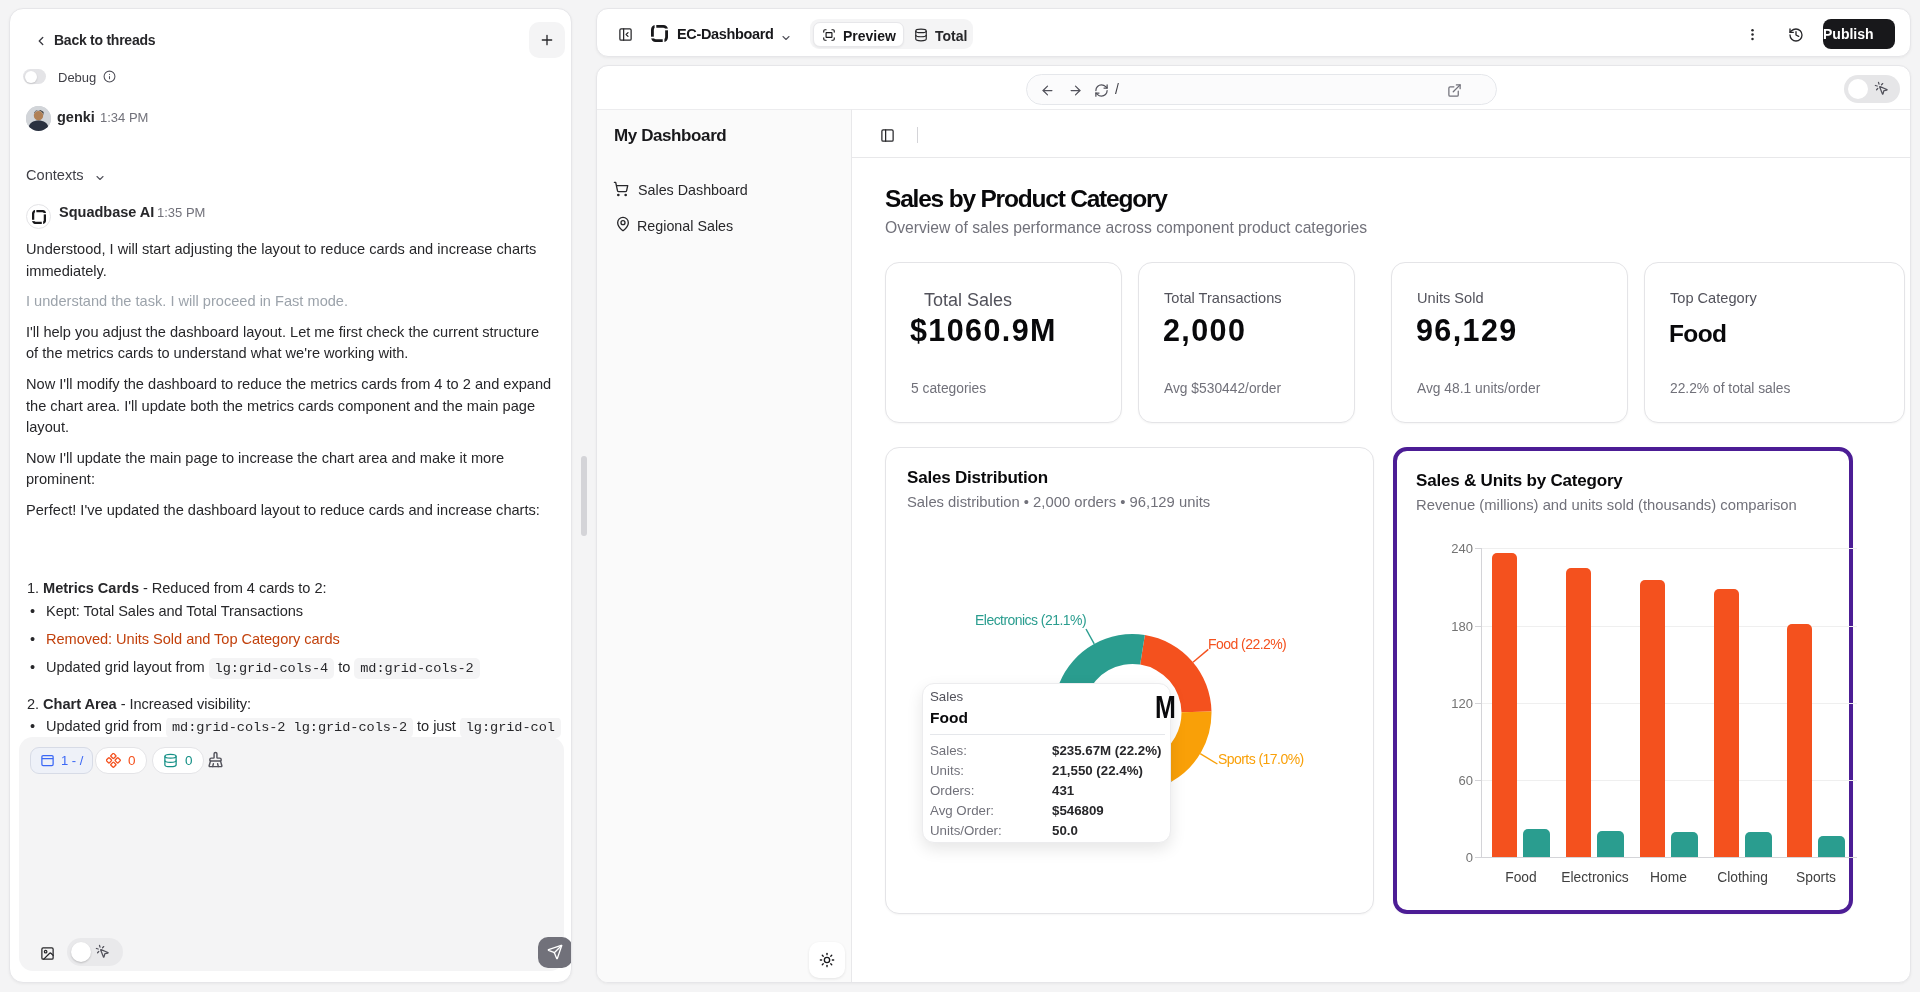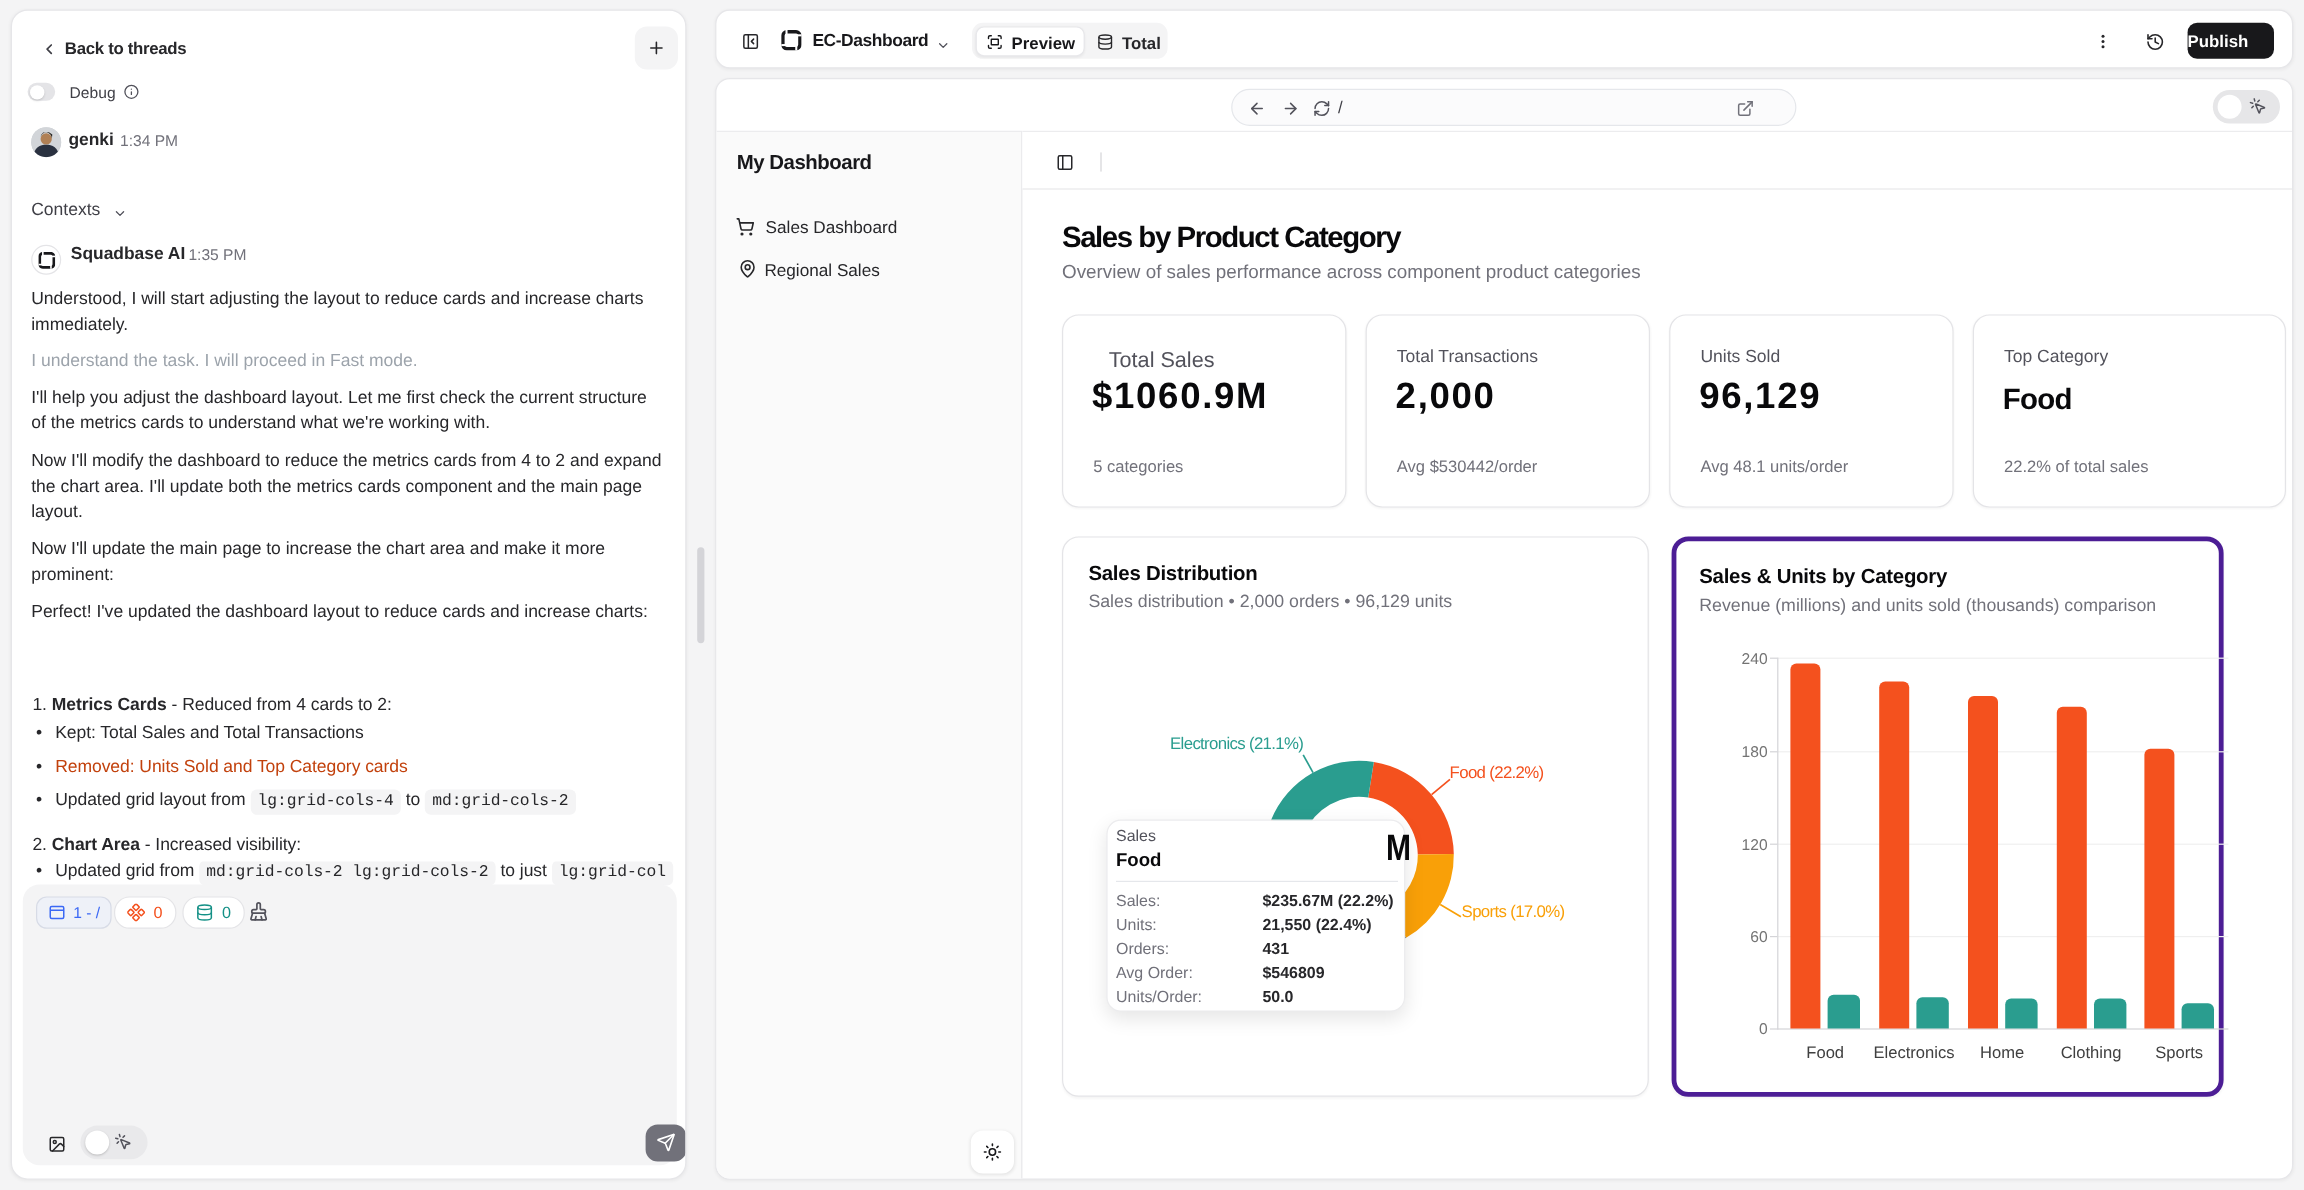--- a/index.html
+++ b/index.html
@@ -262,21 +262,21 @@
   <div class="abs" style="left:320px; top:61px; width:1px; height:16px; background:#d4d4d8;"></div>
 
   <div class="abs" style="left:288px; top:119px; font-size:24.5px; font-weight:700; letter-spacing:-1.2px; color:#09090b;">Sales by Product Category</div>
   <div class="abs" style="left:288px; top:153px; font-size:15.7px; color:#71717a;">Overview of sales performance across component product categories</div>
 
   <div class="abs" style="left:288px; top:196px; width:237px; height:161px; background:#fff; border:1px solid #e4e4e7; border-radius:14px; box-shadow:0 1px 2px rgba(0,0,0,.04);">
     <div class="abs" style="left:25px; top:27px; font-size:18px; color:#52525b;margin-left:13px;">Total Sales</div>
     <div class="abs" style="left:24px; top:50px; font-size:30.5px; font-weight:700; letter-spacing:1.4px; color:#09090b;">$1060.9M</div>
     <div class="abs" style="left:25px; top:118px; font-size:13.8px; color:#71717a;">5 categories</div>
   </div>
-  <div class="abs" style="left:541px; top:196px; width:237px; height:161px; background:#fff; border:1px solid #e4e4e7; border-radius:14px; box-shadow:0 1px 2px rgba(0,0,0,.04);">
+  <div class="abs" style="left:541px; top:196px; width:217px; height:161px; background:#fff; border:1px solid #e4e4e7; border-radius:14px; box-shadow:0 1px 2px rgba(0,0,0,.04);">
     <div class="abs" style="left:25px; top:27px; font-size:14.6px; color:#52525b;">Total Transactions</div>
     <div class="abs" style="left:24px; top:50px; font-size:30.5px; font-weight:700; letter-spacing:1.4px; color:#09090b;">2,000</div>
     <div class="abs" style="left:25px; top:118px; font-size:13.8px; color:#71717a;">Avg $530442/order</div>
   </div>
   <div class="abs" style="left:794px; top:196px; width:237px; height:161px; background:#fff; border:1px solid #e4e4e7; border-radius:14px; box-shadow:0 1px 2px rgba(0,0,0,.04);">
     <div class="abs" style="left:25px; top:27px; font-size:14.6px; color:#52525b;">Units Sold</div>
     <div class="abs" style="left:24px; top:50px; font-size:30.5px; font-weight:700; letter-spacing:1.4px; color:#09090b;">96,129</div>
     <div class="abs" style="left:25px; top:118px; font-size:13.8px; color:#71717a;">Avg 48.1 units/order</div>
   </div>
   <div class="abs" style="left:1047px; top:196px; width:261px; height:161px; background:#fff; border:1px solid #e4e4e7; border-radius:14px; box-shadow:0 1px 2px rgba(0,0,0,.04);">

